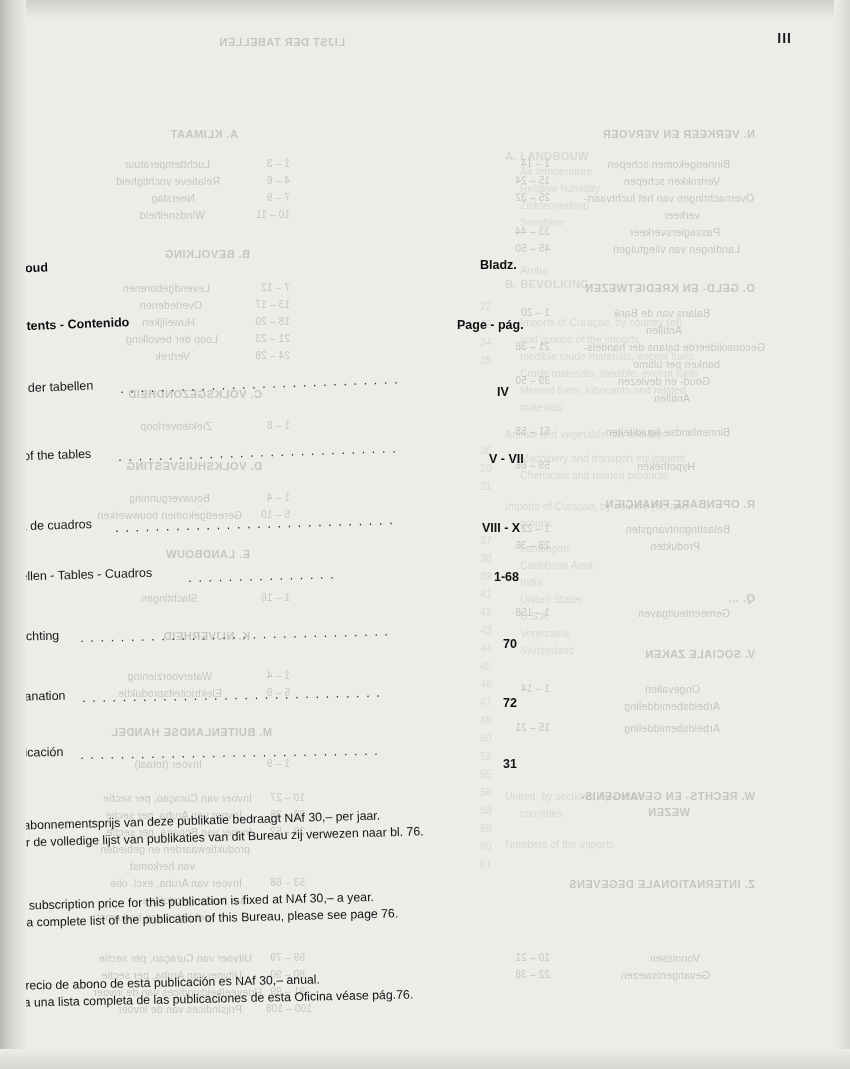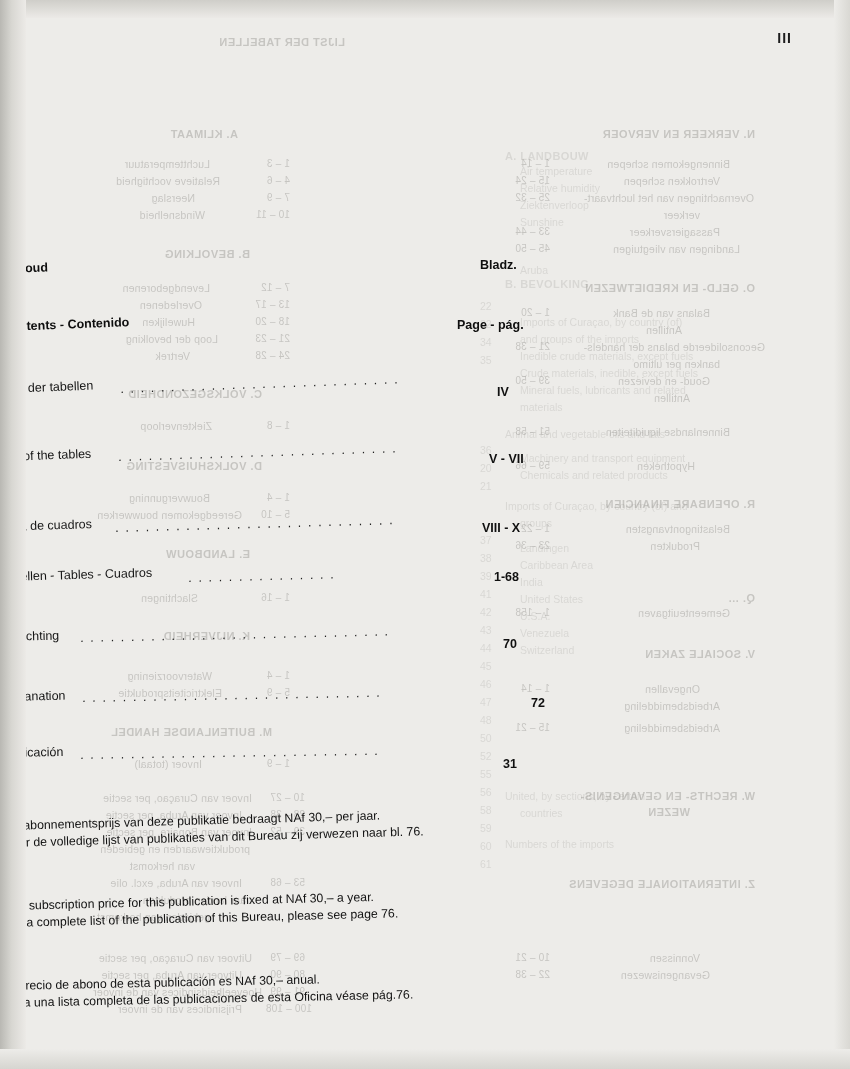--- a/index.html
+++ b/index.html
@@ -355,21 +355,21 @@
     <div class="toc-label rot" style="left:0px; top:570px; transform: rotate(-1.6deg);">Tabellen - Tables - Cuadros</div>
     <div class="toc-dots rot" style="left:188px; top:571px; transform: rotate(-1.4deg);">. . . . . . . . . . . . . . .</div>
     <div class="toc-page" style="left:494px; top:570px;">1-68</div>
 
     <div class="toc-label rot" style="left:0px; top:630px; transform: rotate(-1.4deg);">Toelichting</div>
     <div class="toc-dots rot" style="left:80px; top:631px; transform: rotate(-1.2deg);">. . . . . . . . . . . . . . . . . . . . . . . . . . . . . . .</div>
     <div class="toc-page" style="left:503px; top:637px;">70</div>
 
     <div class="toc-label rot" style="left:0px; top:690px; transform: rotate(-1.2deg);">Explanation</div>
     <div class="toc-dots rot" style="left:82px; top:691px; transform: rotate(-1.0deg);">. . . . . . . . . . . . . . . . . . . . . . . . . . . . . .</div>
-    <div class="toc-page" style="left:503px; top:696px;margin-left:28px;">72</div>
+    <div class="toc-page" style="left:503px; top:696px;">72</div>
 
     <div class="toc-label rot" style="left:0px; top:746px; transform: rotate(-1.0deg);">Explicación</div>
     <div class="toc-dots rot" style="left:80px; top:748px; transform: rotate(-0.8deg);">. . . . . . . . . . . . . . . . . . . . . . . . . . . . . .</div>
     <div class="toc-page" style="left:503px; top:757px;">31</div>
 
     <div class="note rot" style="left:4px; top:818px; width:560px; transform: rotate(-1.6deg);">De abonnementsprijs van deze publikatie bedraagt NAf 30,– per jaar.
 Voor de volledige lijst van publikaties van dit Bureau zij verwezen naar bl. 76.</div>
 
     <div class="note rot" style="left:4px; top:898px; width:560px; transform: rotate(-1.4deg);">The subscription price for this publication is fixed at NAf 30,– a year.
 For a complete list of the publication of this Bureau, please see page 76.</div>

